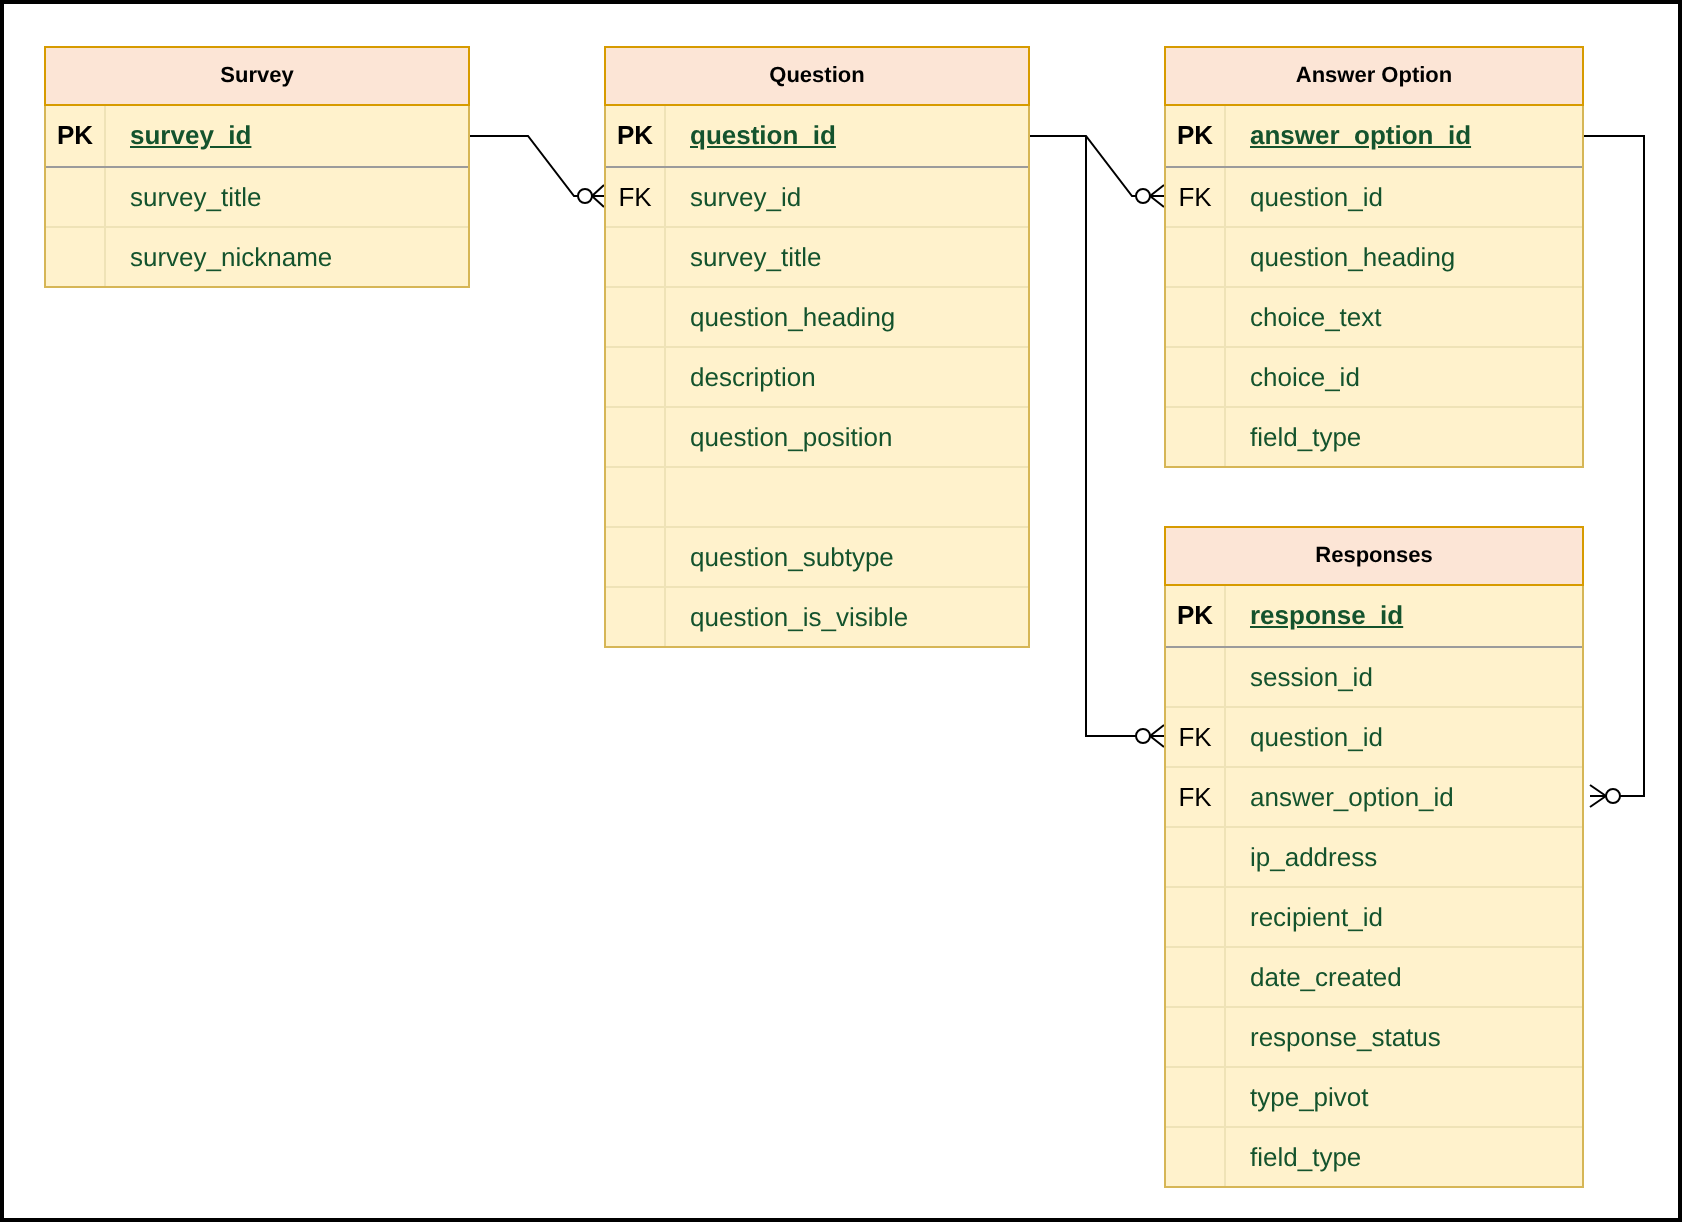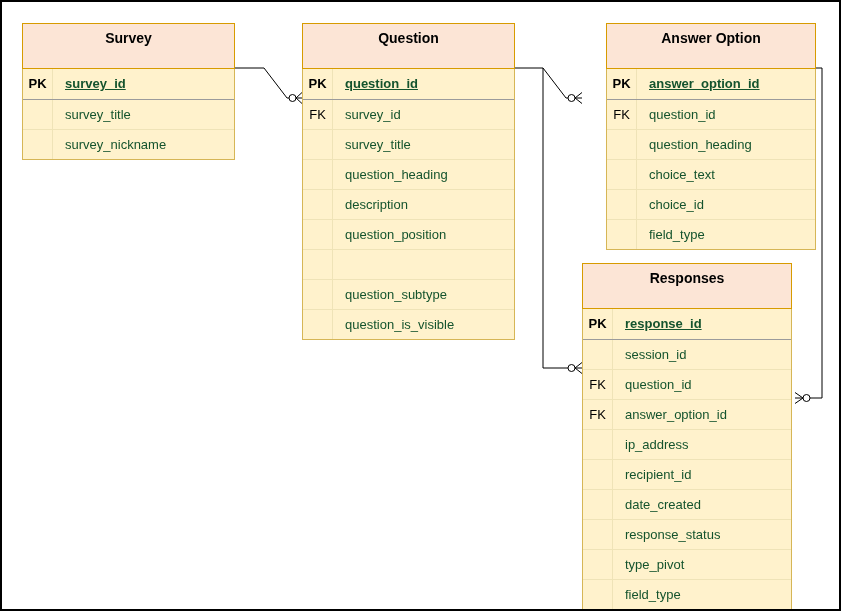--- a/index.html
+++ b/index.html
@@ -23,24 +23,24 @@
   svg .rel-line { stroke: var(--connector, #000); stroke-width: 1; fill: none; }
   svg .zero-circle { stroke: var(--connector, #000); stroke-width: 1; fill: #fff; }
 
   .entity {
     position: absolute;
     background: var(--body-fill, #fff2cc);
     border: 1px solid var(--body-stroke, #d6b656);
   }
   .t-header {
     position: relative;
-    height: 46px; line-height: 29px;
+    height: 30px; line-height: 29px;
     margin: -1px -1px 0 -1px;
     text-align: center;
-    font-size: 14px; font-weight: bold; color: #000;
+    font-size: 11px; font-weight: bold; color: #000;
     background: var(--header-fill, #fce5d6);
     border: 1px solid var(--header-stroke, #d79b00);
   }
   .t-row { display: flex; height: 30px; }
   .t-row + .t-row { border-top: 1px solid var(--row-divider, #efe3b7); }
   .t-row.after-pk { border-top: 1px solid var(--pk-divider, #9b9b9b); }
   .key-cell {
     flex: none; width: 30px;
     text-align: center; line-height: 30px;
     font-size: 13px; color: #000000;
@@ -138,21 +138,21 @@
           <div class="key-cell"></div>
           <div class="field-cell">question_subtype</div>
         </div>
         <div class="t-row">
           <div class="key-cell"></div>
           <div class="field-cell">question_is_visible</div>
         </div>
       </div>
   </div>
 
-  <div class="entity" style="left:604px; top:21px; width:210px;">
+  <div class="entity" style="left:580px; top:21px; width:210px;">
     <div class="t-header">Answer Option</div>
     <div class="t-body">
         <div class="t-row">
           <div class="key-cell pk">PK</div>
           <div class="field-cell pk-field">answer_option_id</div>
         </div>
         <div class="t-row after-pk">
           <div class="key-cell">FK</div>
           <div class="field-cell">question_id</div>
         </div>

